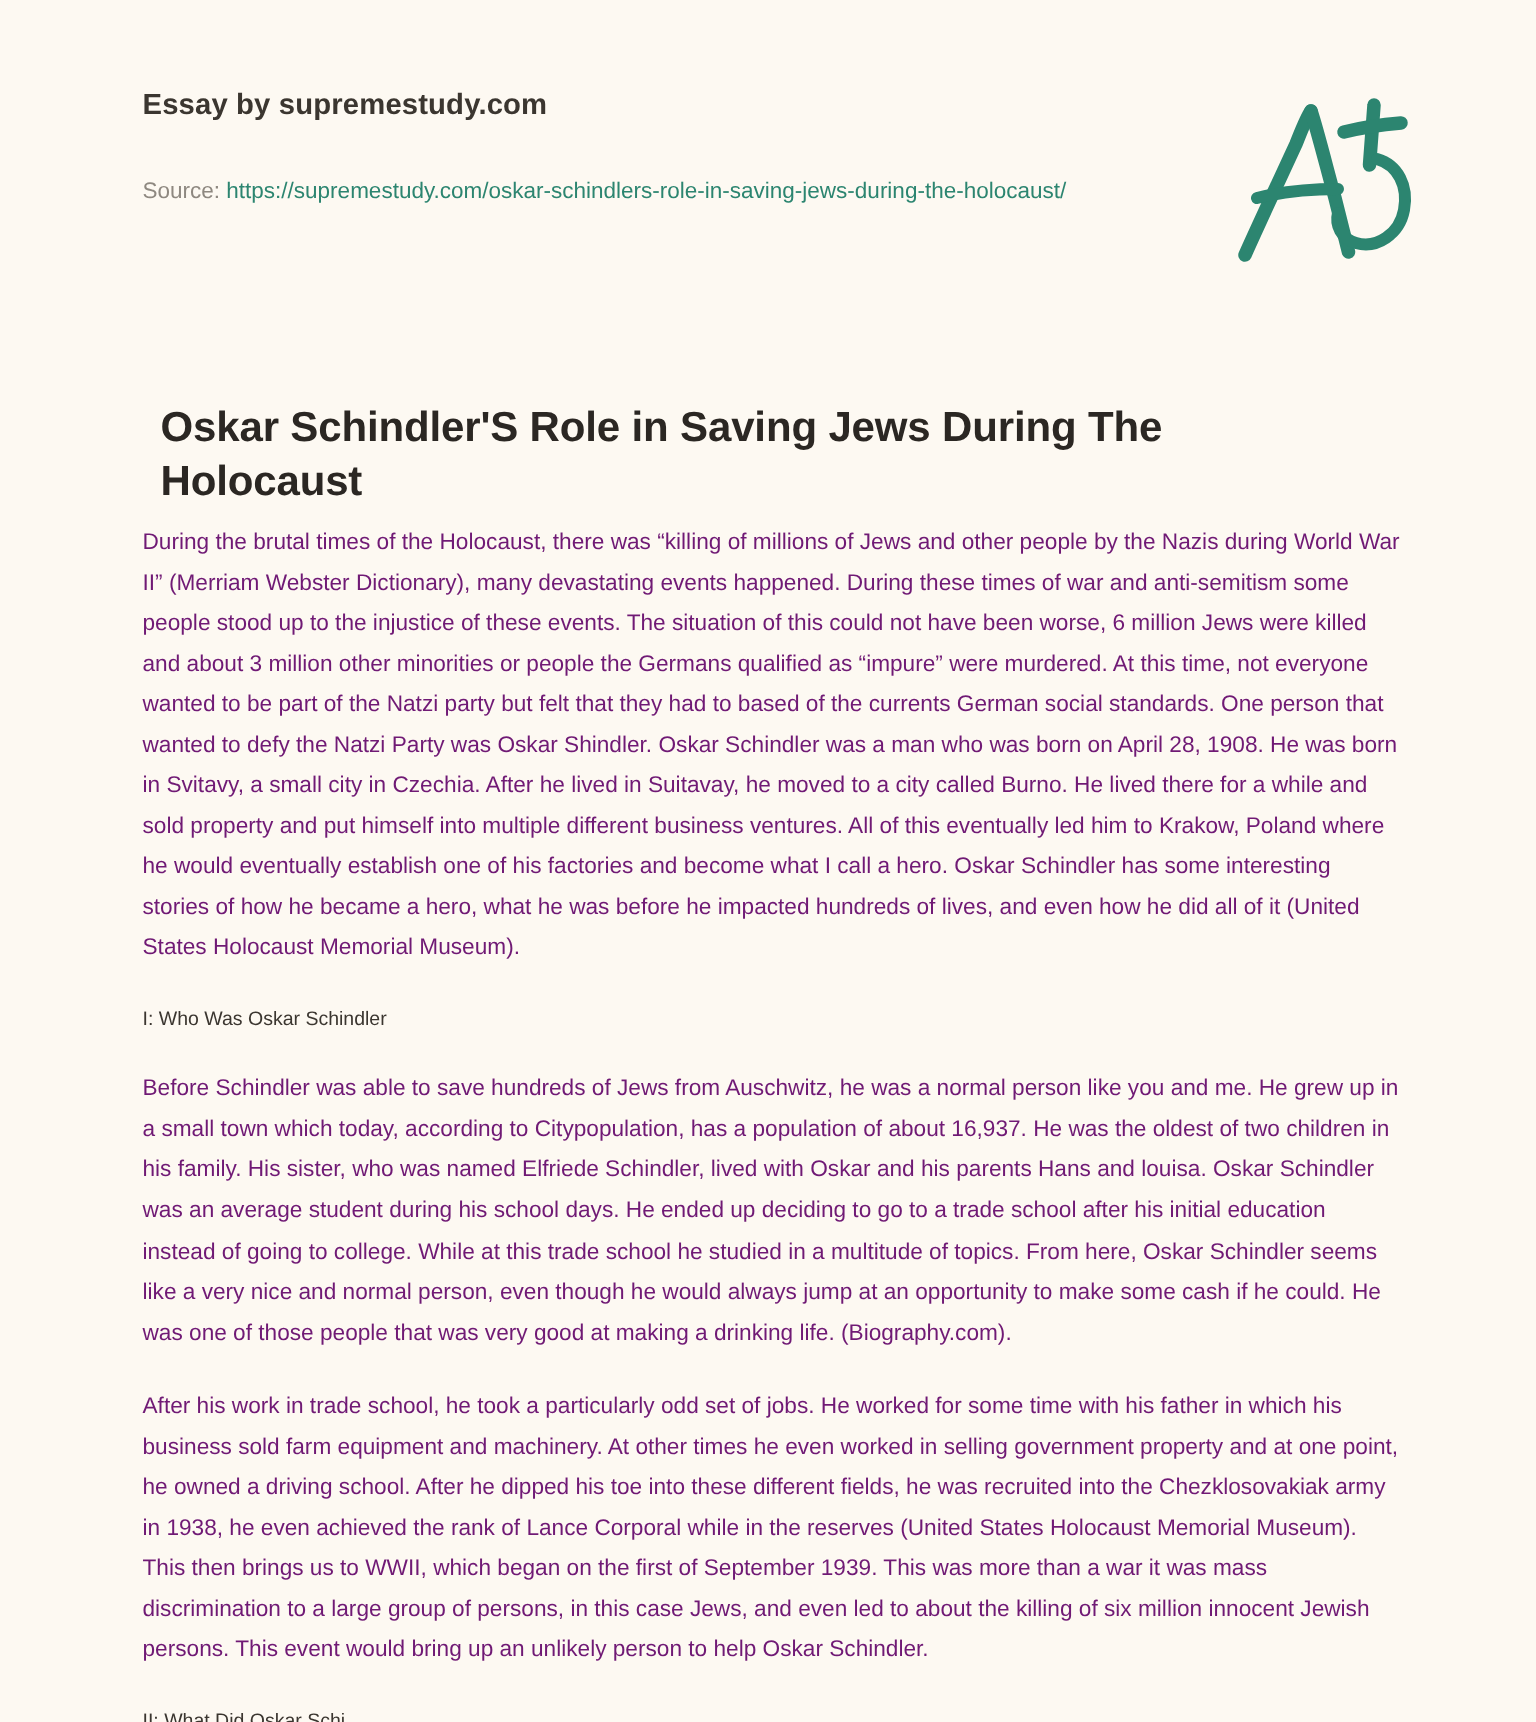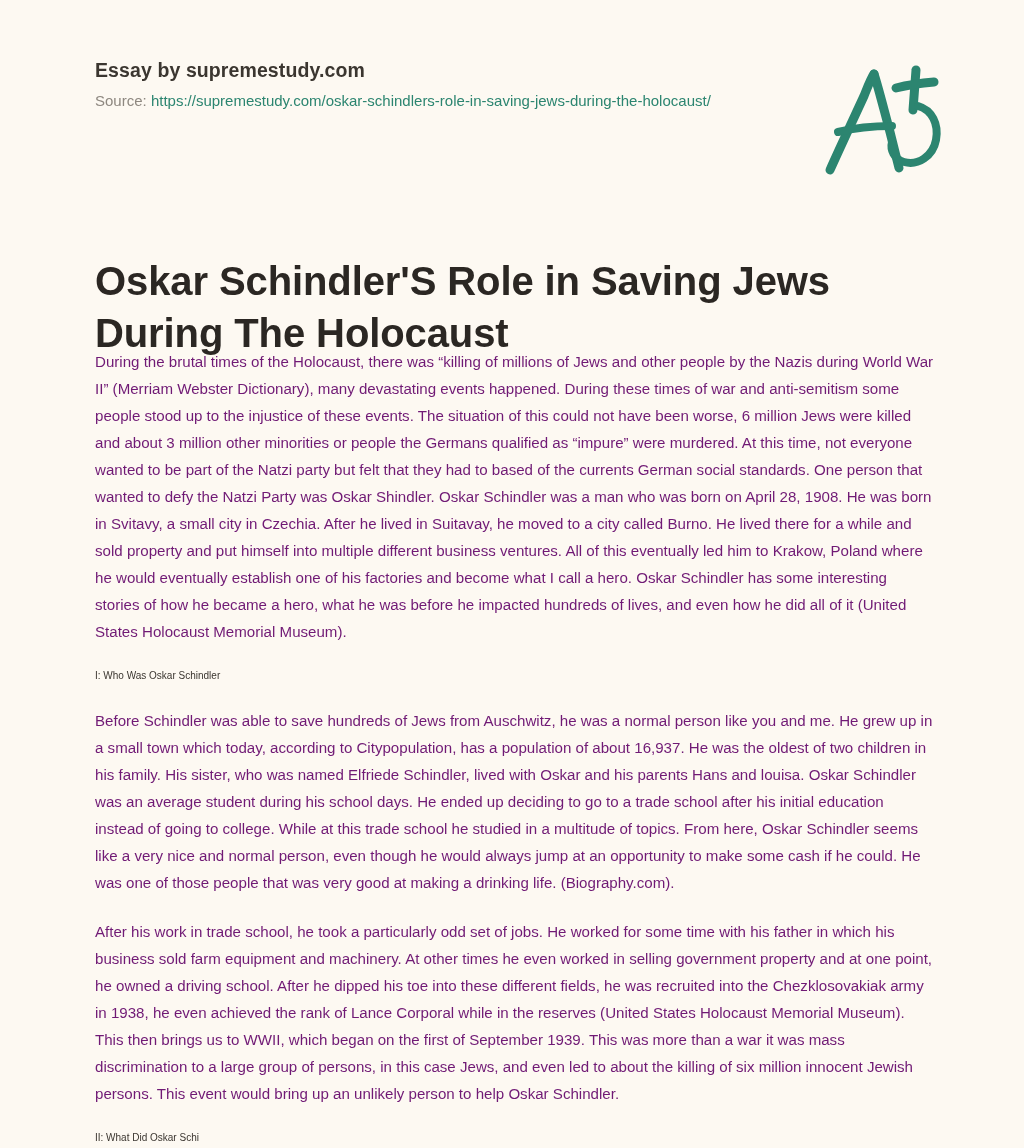--- a/index.html
+++ b/index.html
@@ -42,21 +42,21 @@
   .essay-by {
     font-size: 19.5px;
     font-weight: bold;
     color: #3b3630;
     letter-spacing: 0.1px;
     line-height: 1.3;
     margin: 0;
   }
 
   .source-line {
-    margin-top: 6px;
+    margin-top: 33px;
     font-size: 15px;
     line-height: 1.62;
     word-break: break-word;
   }
 
   .source-label {
     color: #8e8880;
   }
 
   .source-url {
@@ -73,22 +73,22 @@
     height: 140px;
   }
   .logo svg { display: block; }
 
   
   .title {
     position: absolute;
     left: 95px;
     top: 255px;
     width: 760px;
-    margin: 0;
-    font-size: 40px;
+    margin: 12px;
+    font-size: 28px;
     font-weight: bold;
     line-height: 1.30;
     color: #2b2723;
     letter-spacing: -0.1px;
   }
 
   
   .body-content {
     position: absolute;
     left: 95px;
@@ -99,21 +99,21 @@
   .para {
     margin: 0 0 22px 0;
     font-size: 15.1px;
     line-height: 1.79;
     color: #701a75;
     text-align: left;
   }
 
   .section-heading {
     margin: 0 0 22px 0;
-    font-size: 10px;
+    font-size: 13px;
     line-height: 1.79;
     color: #3b3630;
     font-weight: normal;
   }
 </style>
 </head>
 <body>
 
 <div class="page">
 

